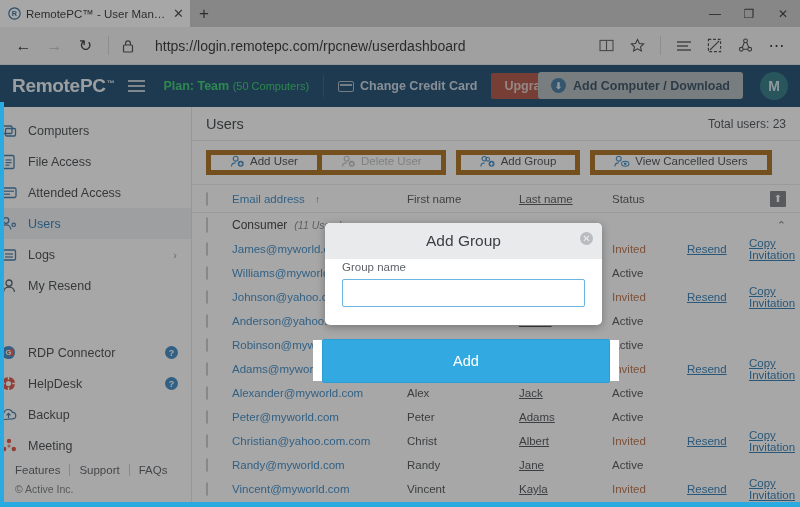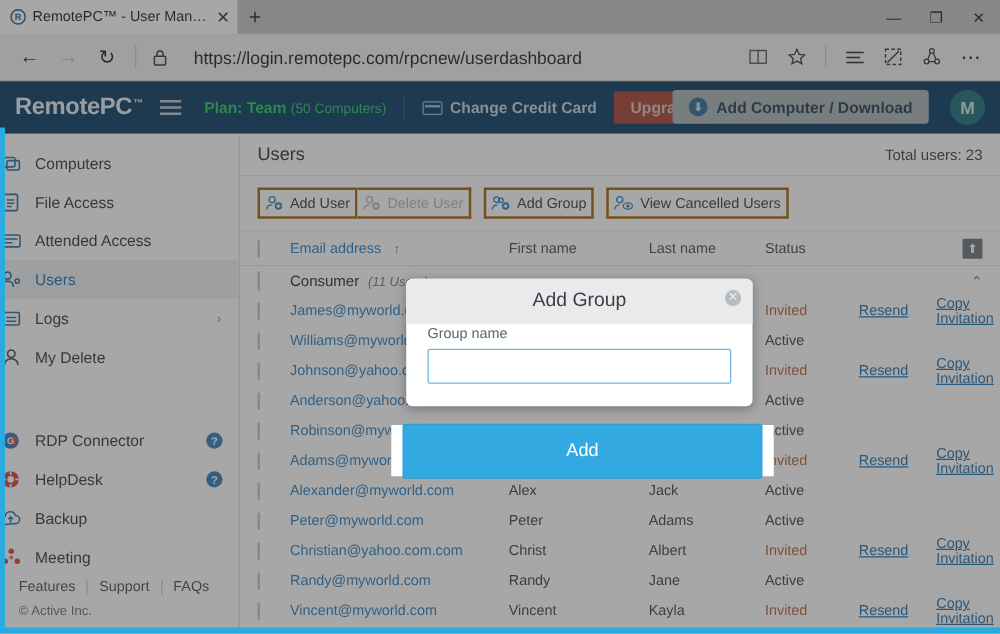--- a/index.html
+++ b/index.html
@@ -173,39 +173,39 @@
   }
   .main-title { font-size: 14.5px; color: #2c3034; }
   .total-users { font-size: 12px; color: #3a3f44; }
 
   .toolbar-row {
     height: 44px; display: flex; align-items: center;
     gap: 0; padding: 0 14px; border-bottom: 1px solid #e9e9e9;
   }
   .tb-group { display: flex; }
   .tb-btn {
-    height: 25px; display: flex; align-items: center; gap: 5px;
-    padding: 0 4px; font-size: 11.5px; color: #35393d;
-    border: 2px solid #a16207; cursor: pointer; background: #fff;
+    height: 25px; display: flex; align-items: flex-start; gap: 5px;
+    padding: 0 19px; font-size: 11.5px; color: #35393d;
+    border: 5px solid #a16207; cursor: pointer; background: #fff;
   }
   .tb-btn + .tb-btn { border-left: none; }
   .tb-btn.disabled { color: #b4b8bb; }
   .tb-spacer { width: 10px; }
   .ubtn-icon { color: #2a7fc0; display: flex; }
   .ubtn-icon.grey { color: #b4b8bb; }
 
   .table-head {
     height: 28px; display: flex; align-items: center;
     padding: 0 14px; border-bottom: 1px solid #e9e9e9;
     font-size: 11.5px; color: #44484c;
   }
   .col-check { width: 26px; flex: 0 0 26px; }
   .col-email { width: 175px; flex: 0 0 175px; color: #2a7fc0; }
   .col-first { width: 112px; flex: 0 0 112px; }
-  .col-last { width: 93px; flex: 0 0 93px; }
+  .col-last { width: 93px; flex: 0 0 93px; text-decoration: underline; }
   .col-status { width: 75px; flex: 0 0 75px; }
   .col-resend { width: 62px; flex: 0 0 62px; }
   .col-copy { flex: 1; }
   .sort-arrow { color: #2a7fc0; margin-left: 7px; font-size: 10px; }
   .export-box {
     width: 16px; height: 16px; background: #6d7478; color: #fff;
     display: flex; align-items: center; justify-content: center;
     font-size: 10px; border-radius: 1px; margin-left: auto; cursor: pointer;
   }
   .chk {
@@ -443,21 +443,21 @@
         <span class="side-chevron">›</span>
       </div>
 
       <div class="side-item">
         <span class="side-icon">
           <svg width="16" height="16" viewBox="0 0 16 16">
               <circle cx="8" cy="5" r="3" fill="none" stroke="#3c4c58" stroke-width="1.3"></circle>
               <path d="M2.6 14c0-3 2.4-5 5.4-5s5.4 2 5.4 5" fill="none" stroke="#3c4c58" stroke-width="1.3"></path>
             </svg>
         </span>
-        <span>My Delete</span>
+        <span>My Resend</span>
       </div>
 
       <div class="side-gap"></div>
 
       <div class="side-item">
         <span class="side-icon">
           <svg width="15" height="15" viewBox="0 0 16 16">
               <circle cx="8" cy="8" r="7" fill="#2a7fc0"></circle>
               <path d="M8 4.5h5v7h-5z" fill="#e04a3a"></path>
               <text x="8" y="11" font-size="8" fill="#fff" text-anchor="middle" font-weight="bold" font-family="sans-serif">G</text>

